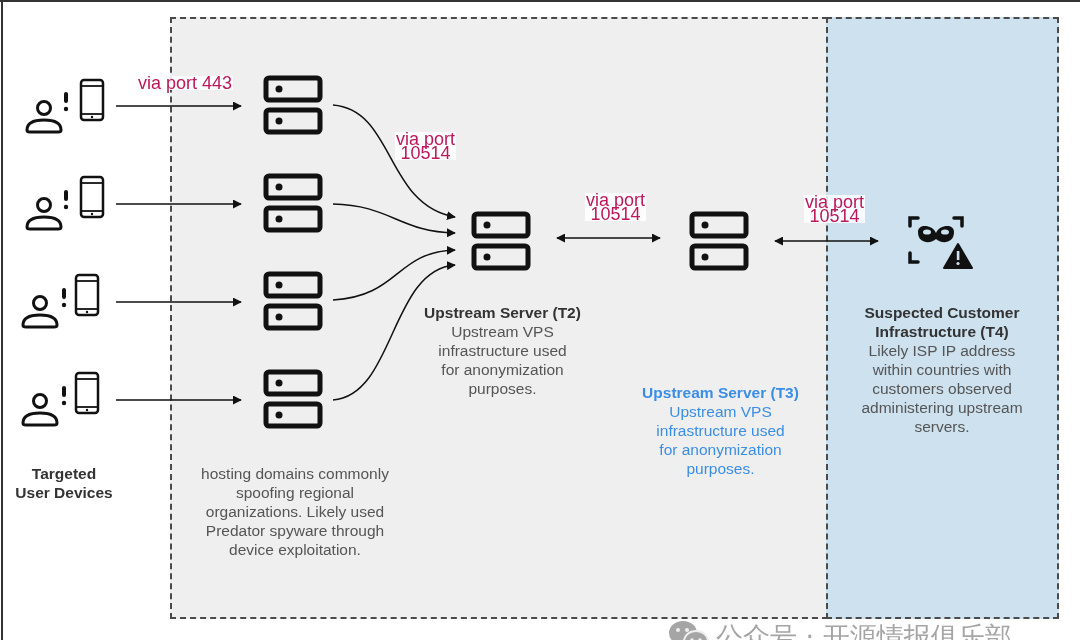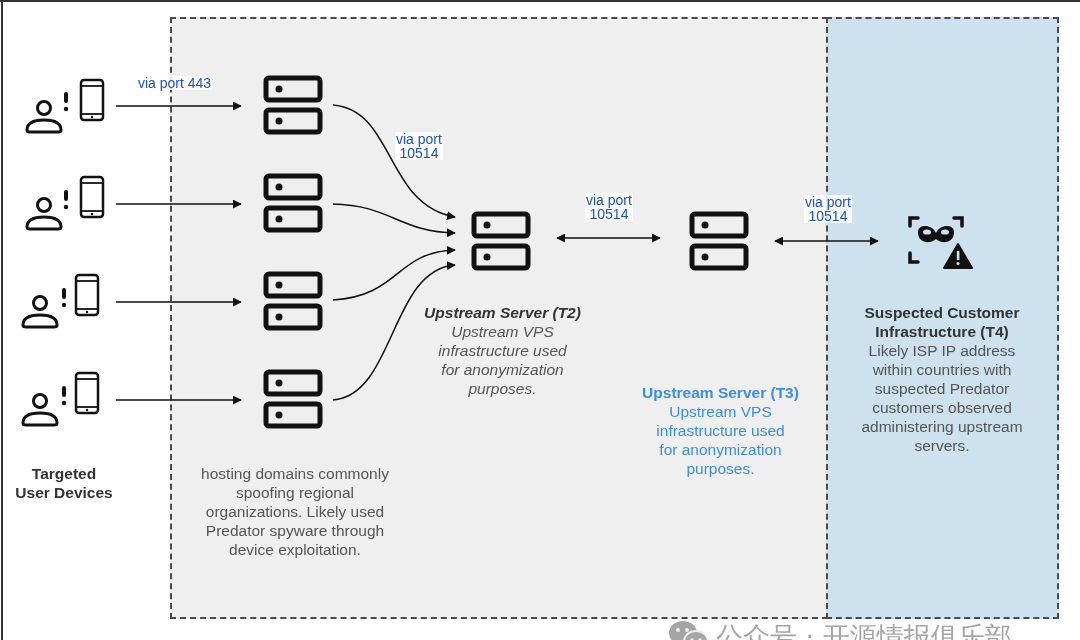--- a/index.html
+++ b/index.html
@@ -6,21 +6,21 @@
   body{width:1080px;height:640px;position:relative;overflow:hidden;background:#ffffff;font-family:"Liberation Sans","DejaVu Sans",sans-serif;}
   .frame-top{position:absolute;left:0;top:0;width:1080px;height:2px;background:#333;}
   .frame-left{position:absolute;left:1px;top:0;width:2px;height:640px;background:#333;}
   .zone{position:absolute;box-sizing:border-box;border:2px dashed #4a4a4a;}
   .zone-gray{left:170px;top:17px;width:658px;height:602px;background:#efefef;}
   .zone-blue{left:826px;top:17px;width:233px;height:602px;background:#cde1ef;}
   svg#diagram{position:absolute;left:0;top:0;}
   .label{position:absolute;text-align:center;color:#555;font-size:15.5px;line-height:19px;}
   .label .title{font-weight:bold;color:#333;display:block;}
   .label.blue, .label.blue .title{color:#3b8ee6;margin-top:40px;}
-  .port{position:absolute;font-size:14px;line-height:14px;color:#1d4ed8;text-align:center;background:rgba(255,255,255,0.85);padding:0 1px;}
+  .port{position:absolute;font-size:18px;line-height:14px;color:#be185d;text-align:center;background:rgba(255,255,255,0.85);padding:0 1px;}
   .watermark{position:absolute;left:668px;top:580px;font-size:27px;color:#a5a5a5;display:flex;align-items:center;gap:6px;font-family:"DejaVu Sans",sans-serif;margin-top:39px;}
   .wm-icon{width:42px;height:34px;}
 </style>
 </head>
 <body>
 
 <div class="frame-top"></div>
 <div class="frame-left"></div>
 <div class="zone zone-gray"></div>
 <div class="zone zone-blue"></div>
@@ -129,42 +129,41 @@
 </div>
 
 <div class="label" style="left:180px;top:464px;width:230px;">
   <span style="display:block">hosting domains commonly</span>
   <span style="display:block">spoofing regional</span>
   <span style="display:block">organizations. Likely used</span>
   <span style="display:block">Predator spyware through</span>
   <span style="display:block">device exploitation.</span>
 </div>
 
-<div class="label" style="left:405px;top:303px;width:195px;font-style:italic;">
+<div class="label" style="left:405px;top:303px;width:195px;">
   <span class="title">Upstream Server (T2)</span>
   <span style="display:block">Upstream VPS</span>
   <span style="display:block">infrastructure used</span>
   <span style="display:block">for anonymization</span>
   <span style="display:block">purposes.</span>
 </div>
 
 <div class="label blue" style="left:623px;top:303px;width:195px;">
   <span class="title">Upstream Server (T3)</span>
   <span style="display:block">Upstream VPS</span>
   <span style="display:block">infrastructure used</span>
   <span style="display:block">for anonymization</span>
   <span style="display:block">purposes.</span>
 </div>
 
 <div class="label" style="left:836px;top:303px;width:212px;">
   <span class="title">Suspected Customer</span>
   <span class="title">Infrastructure (T4)</span>
   <span style="display:block">Likely ISP IP address</span>
   <span style="display:block">within countries with</span>
-  <span style="display:block">suspected Predator</span>
   <span style="display:block">customers observed</span>
   <span style="display:block">administering upstream</span>
   <span style="display:block">servers.</span>
 </div>
 
 <div class="watermark">
   <svg class="wm-icon" viewBox="0 0 42 34">
     <ellipse cx="15" cy="13" rx="14" ry="12" fill="#a5a5a5"></ellipse>
     <path d="M6,22 L4,29 L12,24 z" fill="#a5a5a5"></path>
     <ellipse cx="28" cy="21" rx="12" ry="10" fill="#a5a5a5" stroke="#efefef" stroke-width="2"></ellipse>

